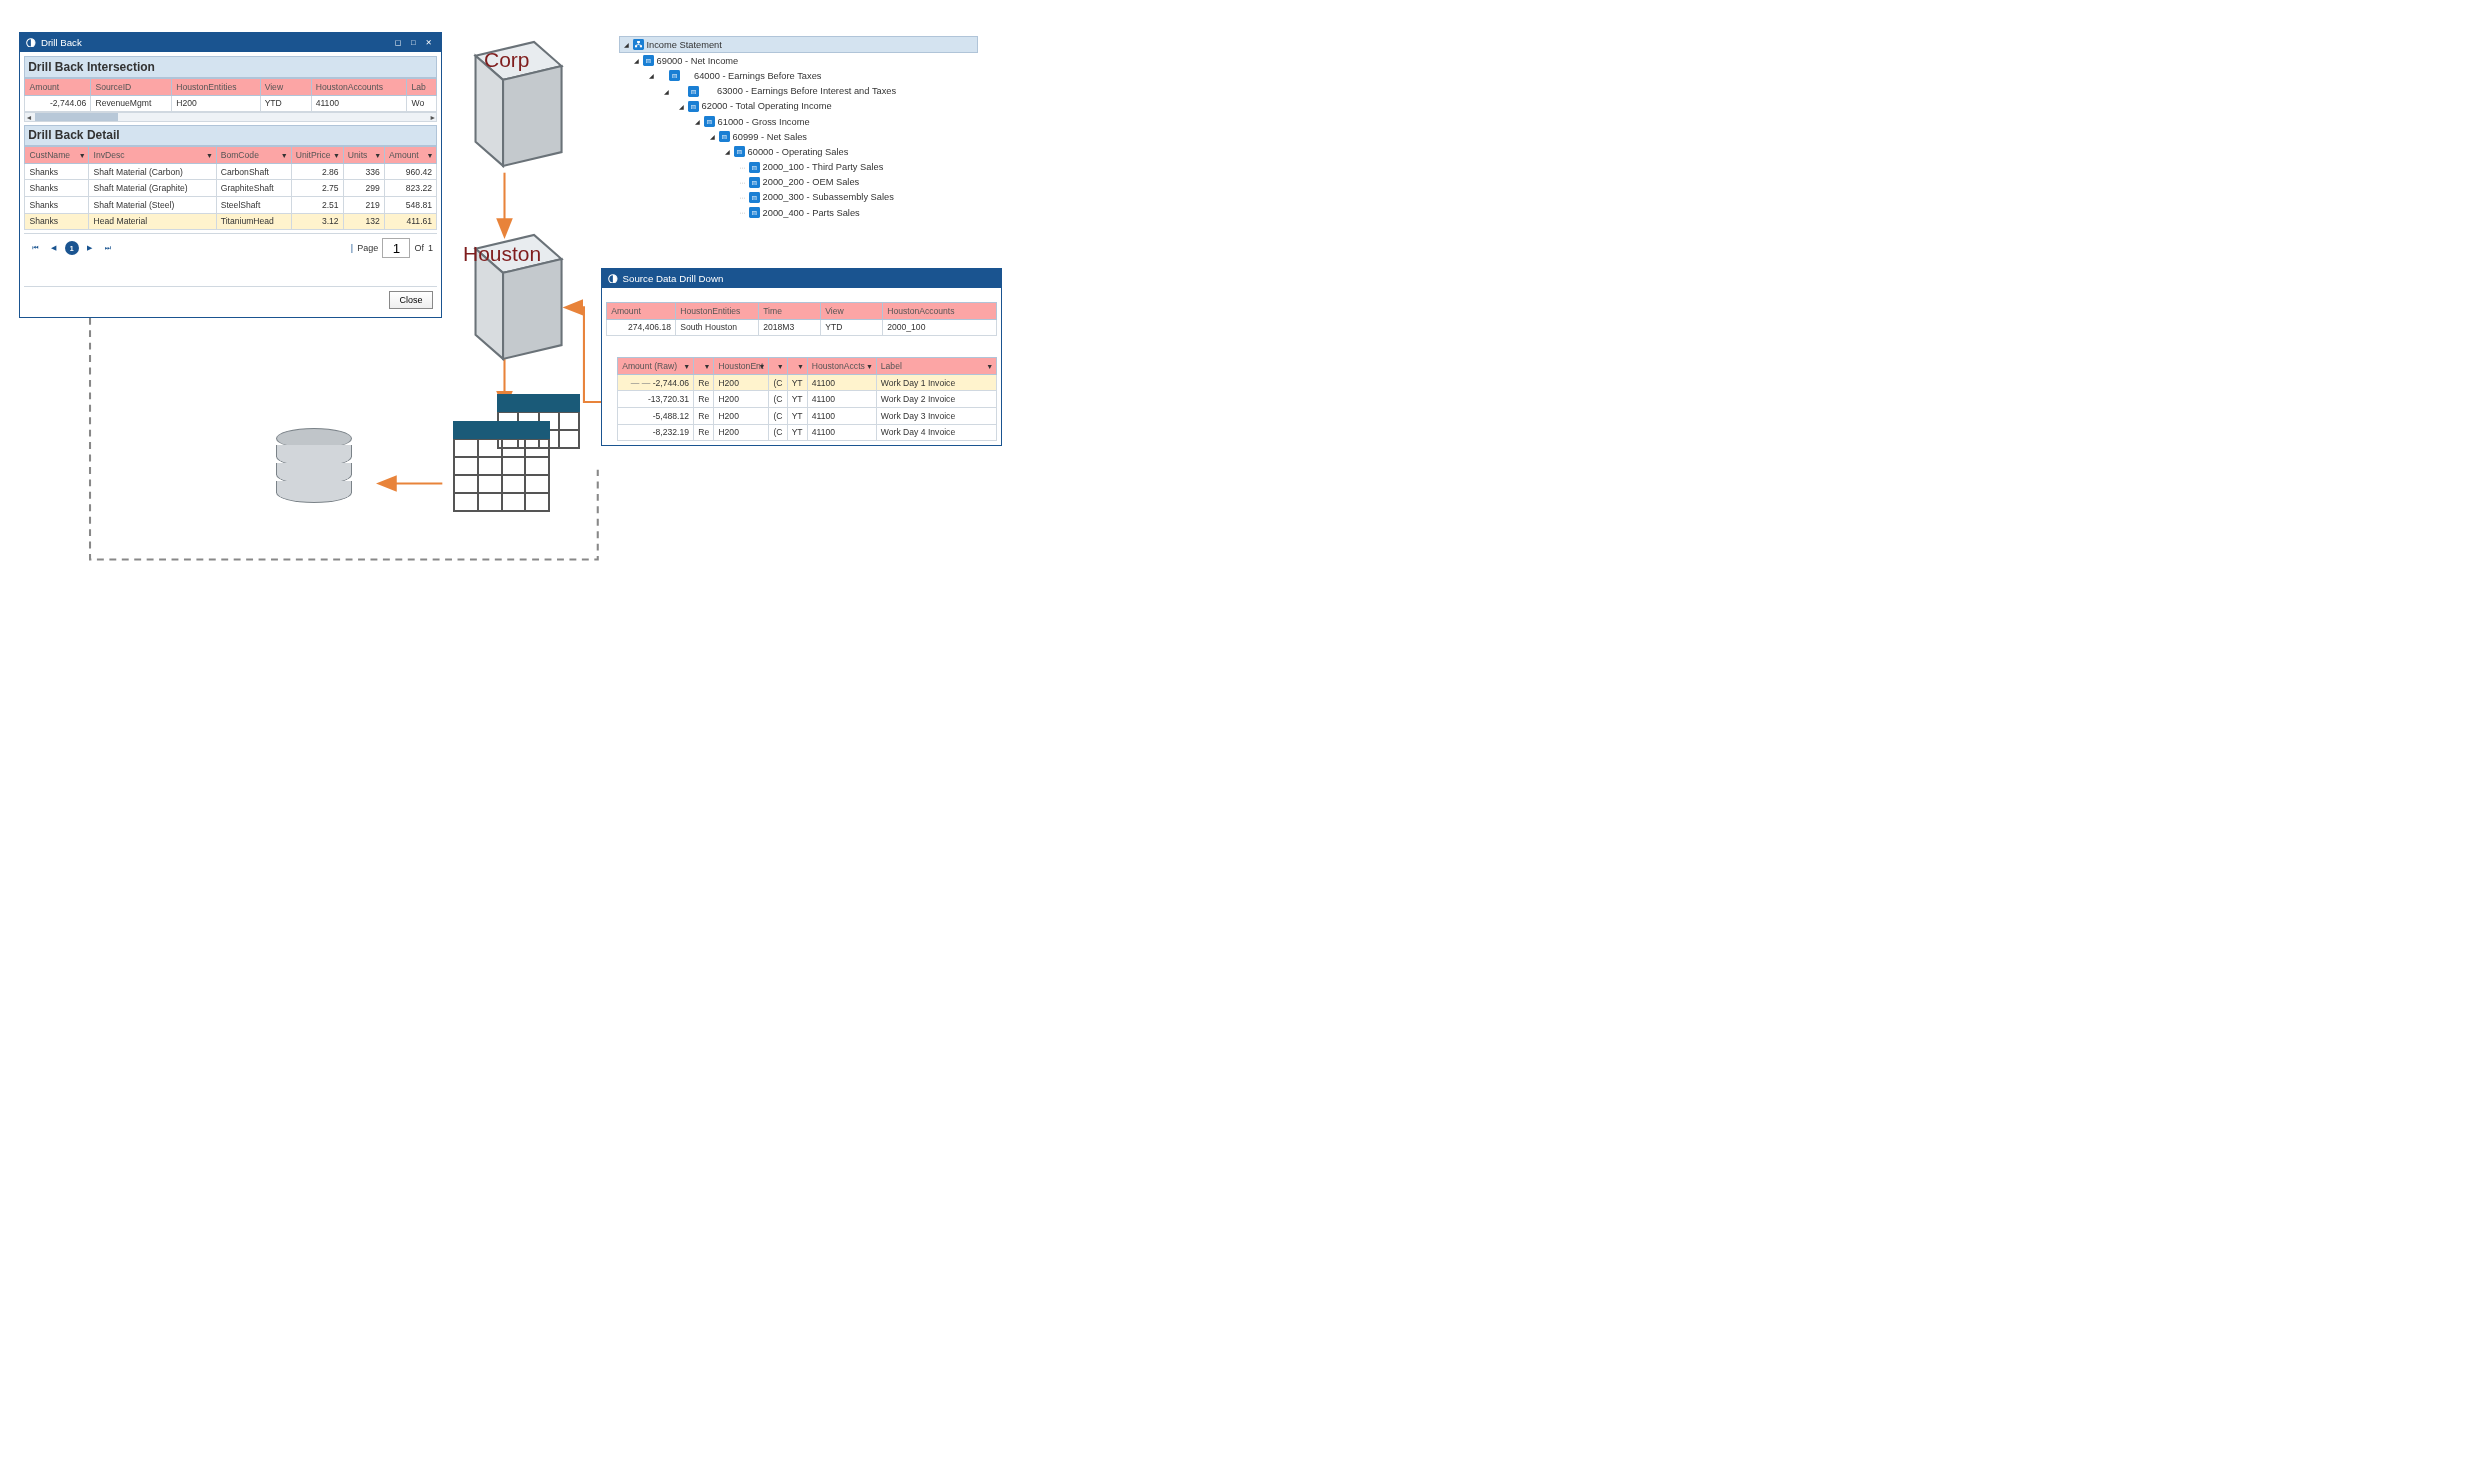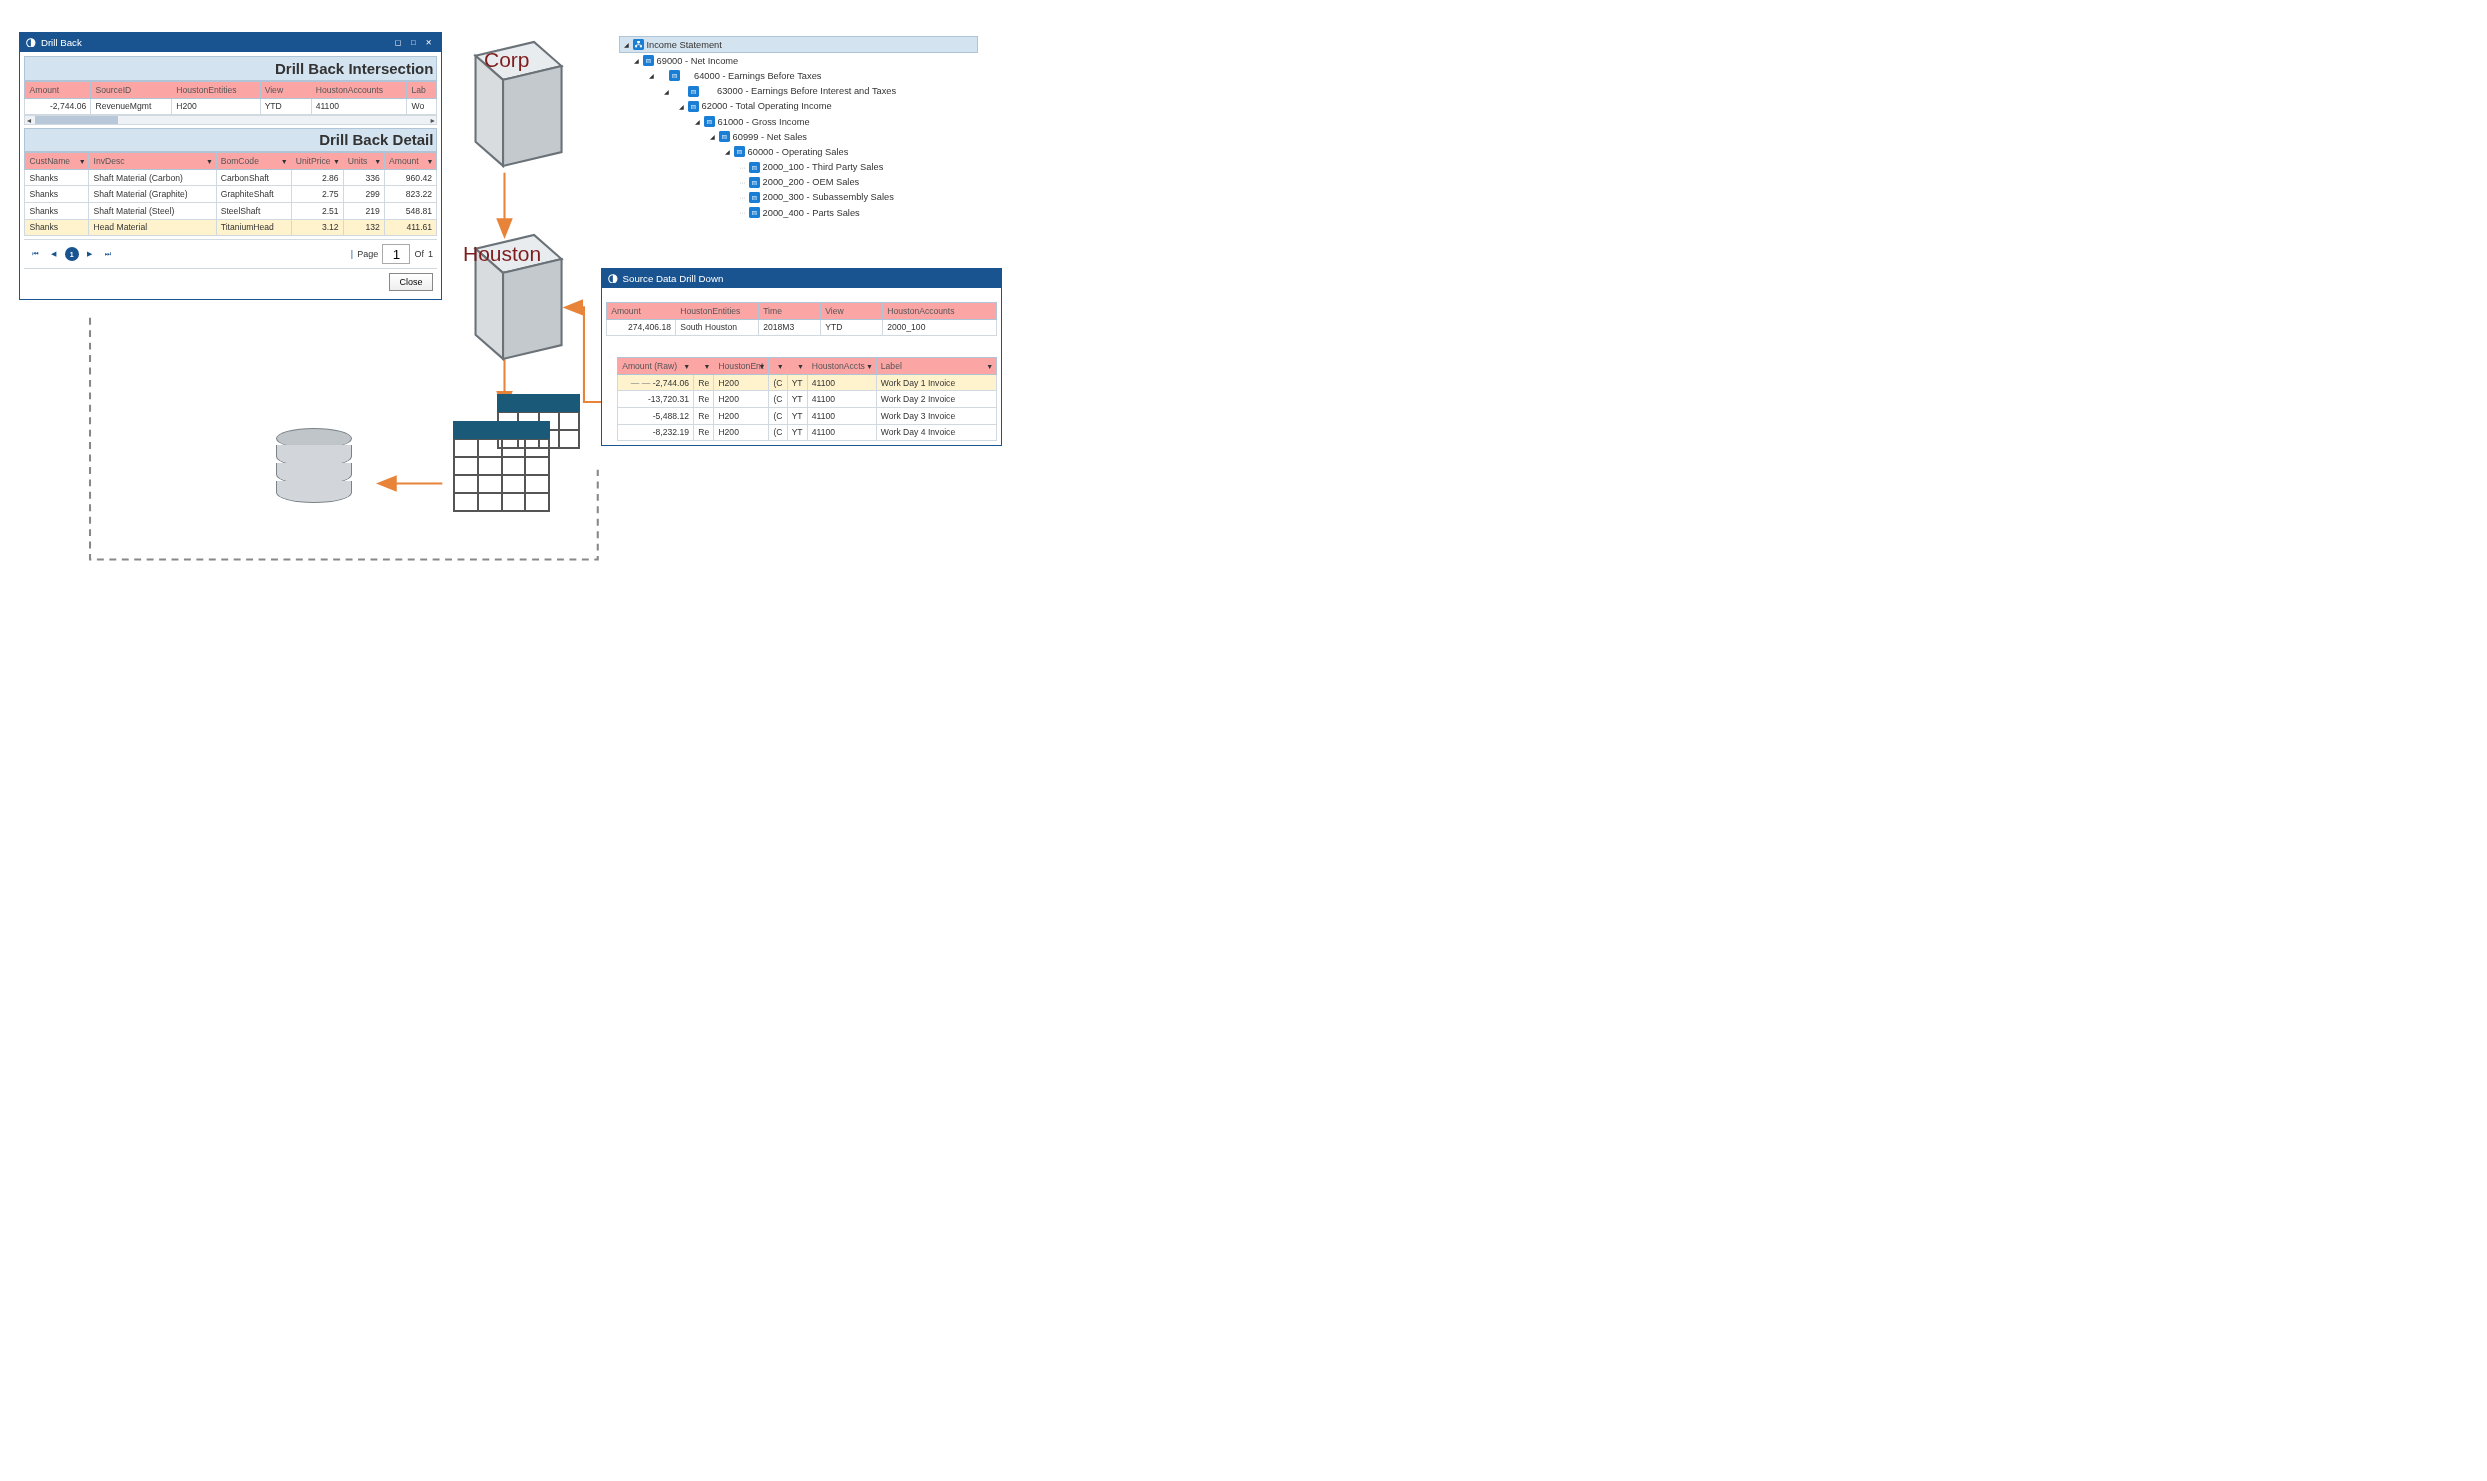--- a/index.html
+++ b/index.html
@@ -7,41 +7,41 @@
   
   
   .window { position: absolute; border: 0.7px solid #1a5490; background: #fff; }
   .titlebar { background: #1a5490; color: #fff; padding: 2.8px 5.5px; display: flex; align-items: center; height: 19.3px; }
   .titlebar .app-icon { width: 11px; height: 11px; margin-right: 4.1px; display: inline-flex; align-items: center; justify-content: center; }
   .titlebar .title { flex: 1; font-size: 9.7px; font-weight: normal; }
   .titlebar .win-btns { display: flex; gap: 1.4px; }
   .titlebar .win-btn { width: 14px; height: 14px; color: #fff; display: flex; align-items: center; justify-content: center; font-size: 7.6px; cursor: pointer; }
   .window-body { background: #fff; padding: 4.1px; }
   
-  .section-header { background: #d4e3f0; border: 0.7px solid #b0c4d8; text-align: right; font-weight: bold; padding: 2.8px; font-size: 15px; color: #333; }
+  .section-header { background: #d4e3f0; border: 0.7px solid #b0c4d8; text-align: left; font-weight: bold; padding: 2.8px; font-size: 12px; color: #333; }
   
   table.grid { border-collapse: collapse; width: 100%; font-size: 8.6px; }
   table.grid th { background: #fca5a5; border: 0.7px solid #b0c4d8; padding: 2.8px 4.1px; text-align: left; font-weight: normal; color: #555; position: relative; }
   table.grid td { border: 0.7px solid #d0d8e0; padding: 2.8px 4.1px; }
   table.grid .num { text-align: right; }
   .filter-icon { position: absolute; right: 2.8px; top: 50%; transform: translateY(-50%); font-size: 7px; color: #333; }
   .row-highlight td { background: #fff3cd; }
   
   .scroll-track { background: #eef2f6; border: 0.7px solid #d0d8e0; height: 9.7px; position: relative; }
   .scroll-thumb { position: absolute; left: 0; top: 0; height: 100%; background: #b8c8d8; width: 83px; }
   .scroll-arrow-l, .scroll-arrow-r { position: absolute; top: 0; width: 9.7px; height: 100%; color: #555; font-size: 7px; display:flex; align-items:center; justify-content:center;}
   .scroll-arrow-l { left: -1.4px; } .scroll-arrow-r { right: -1.4px;}
   
   .pager { display: flex; align-items: center; padding: 4.1px; gap: 4.1px; border-top: 0.7px solid #d0d8e0; margin-top: 2.8px; }
   .pager .pbtn { width: 14px; height: 14px; border: 0.7px solid transparent; border-radius: 50%; display:flex; align-items:center; justify-content:center; font-size:7px; color: #1a5490; cursor:pointer; }
   .pager .pbtn.active { background: #1a5490; color: #fff; font-weight: bold; }
   .pager .spacer { flex: 1; }
   .pager input { width: 28px; text-align: center; border: 0.7px solid #aaa; padding: 1.4px; }
   
-  .footer-btns { display: flex; justify-content: flex-end; padding: 4.1px; border-top: 0.7px solid #d0d8e0; }
+  .footer-btns { display: flex; justify-content: flex-end; padding: 4.1px; border-top: 0.7px solid #d0d8e0; margin-top: 24px; }
   .btn { border: 0.7px solid #888; background: linear-gradient(#fff,#eee); padding: 2.8px 9.7px; font-size: 9px; cursor: pointer; }
   
   
   .cube-wrap { position: absolute; }
   .cube-label { position: absolute; font-size: 21px; color: #7f1d1d; font-weight: normal; }
   
   
   svg.overlay { position: absolute; top: 0; left: 0; width: 1009px; height: 601px; pointer-events: none; }
   
   

